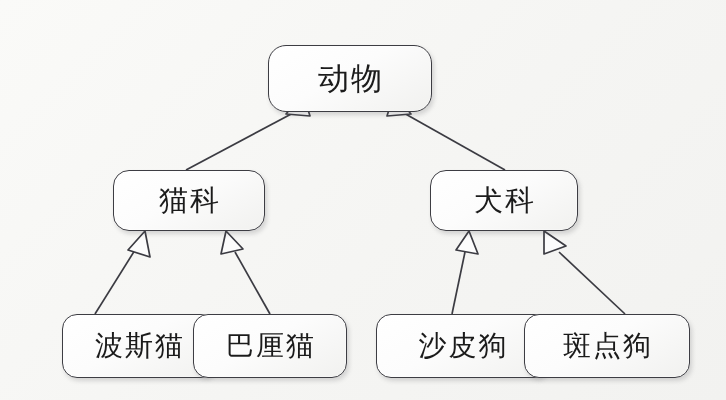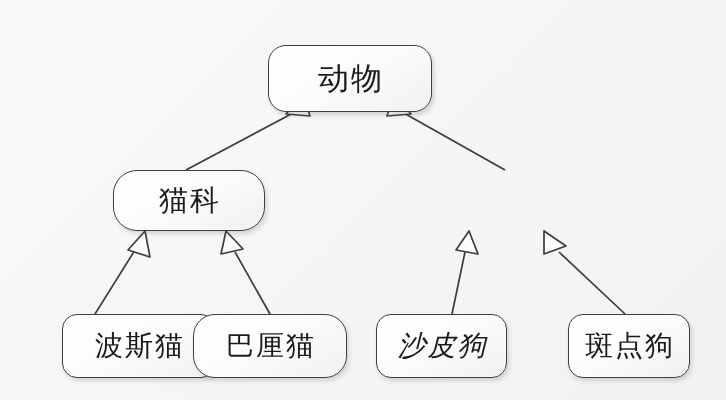--- a/index.html
+++ b/index.html
@@ -27,21 +27,21 @@
     height: 400px;
     pointer-events: none;
   }
   .node {
     position: absolute;
     box-sizing: border-box;
     display: flex;
     align-items: center;
     justify-content: center;
     border: 1.6px solid #3d3d43;
-    border-radius: 24px;
+    border-radius: 16px;
     background: linear-gradient(150deg, #ffffff 0%, #fcfcfc 45%, #f1f1ef 100%);
     box-shadow: 2px 3px 4px rgba(90,90,95,0.22),
                 0 0 0 0.5px rgba(255,255,255,0.6) inset;
     color: #1b1b1b;
     letter-spacing: 2px;
     text-indent: 2px;
     white-space: nowrap;
     user-select: none;
   }
   .node.level-root {
@@ -96,30 +96,33 @@
   </svg>
 
   <div class="node level-root" style="left:268px; top:27px; width:164px; height:67px;">
     <span>动物</span>
   </div>
 
   <div class="node level-mid" style="left:113px; top:170px; width:152px; height:61px;">
     <span>猫科</span>
   </div>
 
+  <div class="node level-mid" style="left:430px; top:170px; width:148px; height:61px;">
+    <span>犬科</span>
+  </div>
 
   <div class="node level-leaf" style="left:18px; top:314px; width:154px; height:64px;margin-left:44px;">
     <span>波斯猫</span>
   </div>
 
-  <div class="node level-leaf" style="left:193px; top:314px; width:154px; height:64px;border-radius:22px;">
+  <div class="node level-leaf" style="left:193px; top:314px; width:154px; height:64px;">
     <span>巴厘猫</span>
   </div>
 
-  <div class="node level-leaf" style="left:376px; top:314px; width:131px; height:64px;font-style:italic;">
+  <div class="node level-leaf" style="left:376px; top:314px; width:173px; height:64px;">
     <span>沙皮狗</span>
   </div>
 
-  <div class="node level-leaf" style="left:568px; top:314px; width:122px; height:64px;">
+  <div class="node level-leaf" style="left:524px; top:314px; width:166px; height:64px;">
     <span>斑点狗</span>
   </div>
 
 </div>
 
 </body></html>

